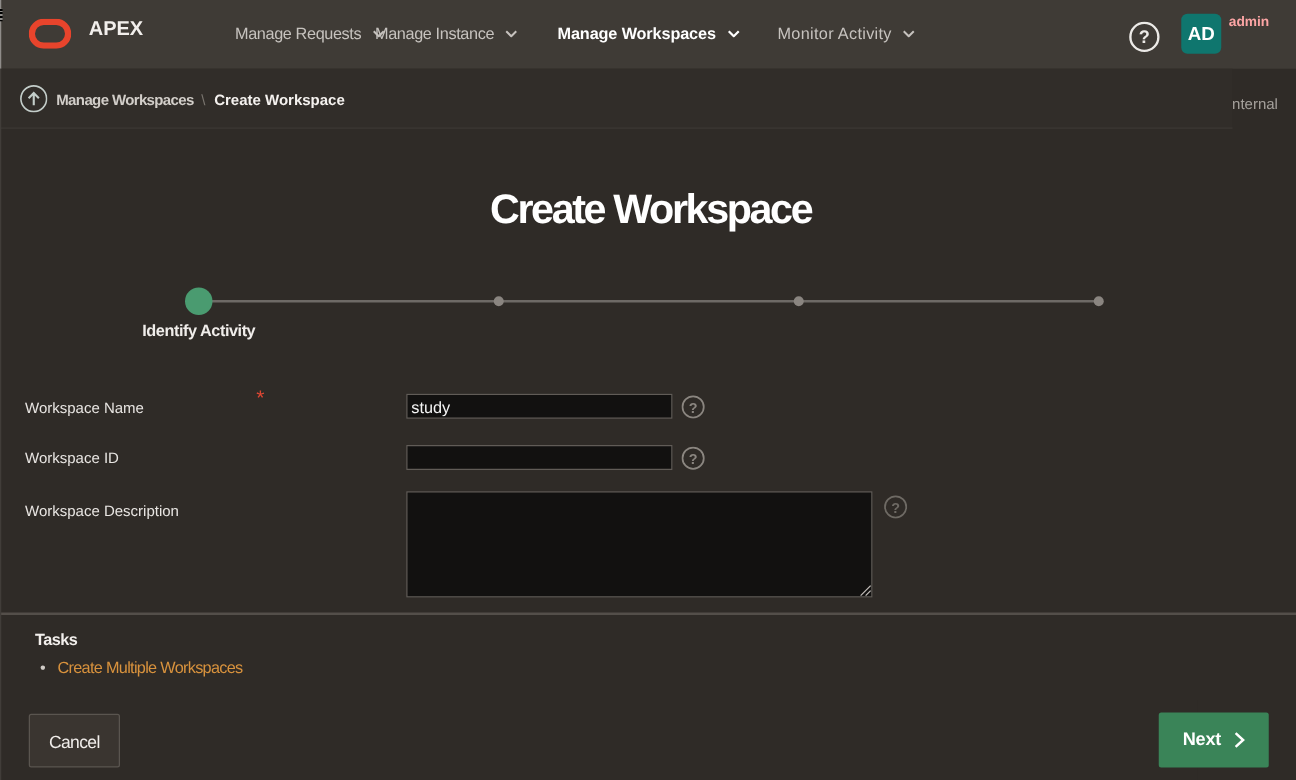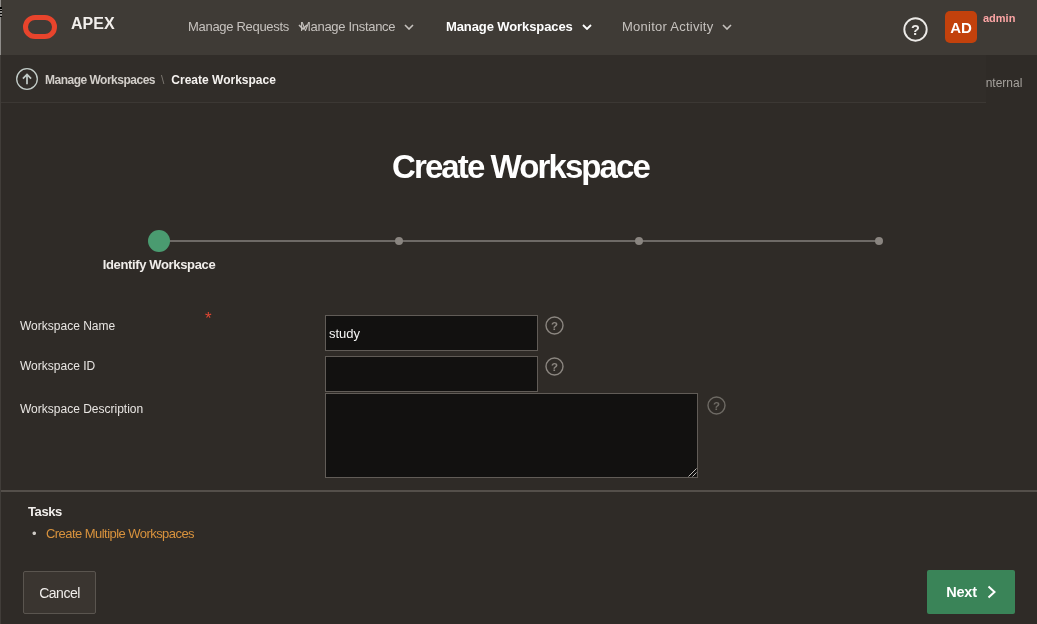--- a/index.html
+++ b/index.html
@@ -7,21 +7,21 @@
   body { font-family:"Liberation Sans", sans-serif; background:#2f2b27; position:relative; }
   .abs { position:absolute; }
 
   
   .header { position:absolute; left:0; top:0; width:1037px; height:55px; background:#3f3b36; }
   .logo { position:absolute; left:23px; top:15px; }
   .apexname { position:absolute; left:71px; top:15.5px; font-size:16px; line-height:16px; font-weight:bold; letter-spacing:0px; color:#f2efec; }
   .mi { position:absolute; top:19px; font-size:13px; letter-spacing:-0.3px; color:#c6c2be; display:flex; align-items:center; gap:9px; }
   .mi.active { font-weight:bold; color:#ffffff; letter-spacing:-0.1px; }
   .hdr-help { position:absolute; left:902.5px; top:16.5px; }
-  .avatar { position:absolute; left:945px; top:11px; width:32px; height:32px; background:#c2410c; border-radius:5px; color:#fff; font-weight:bold; font-size:15px; display:flex; align-items:center; justify-content:center; }
+  .avatar { position:absolute; left:945px; top:11px; width:32px; height:32px; background:#0f766e; border-radius:5px; color:#fff; font-weight:bold; font-size:15px; display:flex; align-items:center; justify-content:center; }
   .uname { position:absolute; left:983px; top:12px; font-size:11px; font-weight:bold; color:#fca5a5; }
   .uorg  { position:absolute; left:983px; top:27.5px; font-size:12px; color:#a5a19c;margin-top:48px; }
 
   
   .crumbbar { position:absolute; left:0; top:55px; width:986px; height:48px; background:#312d29; border-bottom:1px solid #3c3834; }
   .crumb-ic { position:absolute; left:16px; top:12.5px; }
   .crumbs { position:absolute; left:45px; top:18px; font-size:12px; font-weight:bold; color:#d2cec9; }
   .crumbs .first { letter-spacing:-0.5px; }
   .crumbs .sep { color:#7a756f; font-weight:normal; padding:0 7px 0 6px; }
   .crumbs .cur { color:#f5f2ef; }
@@ -30,21 +30,21 @@
   .title { position:absolute; left:2px; top:149.5px; width:1037px; text-align:center; font-size:33px; line-height:33px; font-weight:bold; color:#ffffff; letter-spacing:-1.9px; }
 
   
   .wiz-line { position:absolute; left:158px; top:240px; width:721px; height:2px; background:#6e6a66; }
   .wiz-cur { position:absolute; left:148px; top:230px; width:22px; height:22px; border-radius:50%; background:#4a9b70; }
   .wiz-dot { position:absolute; top:237px; width:8px; height:8px; border-radius:50%; background:#8a8580; }
   .wiz-label { position:absolute; left:59px; top:256.5px; width:200px; text-align:center; font-size:13px; letter-spacing:-0.35px; font-weight:bold; color:#f0edea; }
 
   
   .lbl { position:absolute; width:290px; text-align:left; font-size:12px; color:#e8e5e2; }
-  .inp { position:absolute; left:325px; width:213px; height:36px; background:#121110; border:1px solid #615c57; color:#f5f5f5; font-size:13px; font-family:"Liberation Sans", sans-serif; padding:0 3px; }
+  .inp { position:absolute; left:325px; width:213px; height:20px; background:#121110; border:1px solid #615c57; color:#f5f5f5; font-size:13px; font-family:"Liberation Sans", sans-serif; padding:0 3px; }
   .ta { position:absolute; left:325px; top:393px; width:373px; height:85px; background:#121110; border:1px solid #615c57; }
   .help { position:absolute; }
 
   
   .tasksep { position:absolute; left:0; top:490px; width:1037px; height:1.5px; background:#544f4a; }
   .tasks-h { position:absolute; left:28px; top:504px; font-size:13px; letter-spacing:-0.4px; font-weight:bold; color:#f2efec; }
   .task-li { position:absolute; left:46px; top:526px; font-size:13px; letter-spacing:-0.55px; color:#d8923d; }
   .task-bullet { position:absolute; left:32px; top:526px; font-size:13px; color:#cfcbc6; }
 
   
@@ -94,21 +94,21 @@
     <div class="crumbs"><span class="first">Manage Workspaces</span><span class="sep">\</span><span class="cur">Create Workspace</span></div>
   </div>
 
   <div class="title">Create Workspace</div>
 
   <div class="wiz-line"></div>
   <div class="wiz-cur"></div>
   <div class="wiz-dot" style="left:395px;"></div>
   <div class="wiz-dot" style="left:635px;"></div>
   <div class="wiz-dot" style="left:875px;"></div>
-  <div class="wiz-label">Identify Workspace</div>
+  <div class="wiz-label">Identify Activity</div>
 
   <div class="lbl" style="left:20px; top:318.5px;">Workspace Name</div>
   <div class="abs" style="left:205px; top:308.5px; font-size:17px; color:#dd4733;">*</div>
   <input class="inp" style="top: 315px;" value="study">
   <svg class="help" style="left:545px; top:316px;" width="19" height="19" viewBox="0 0 19 19">
     <circle cx="9.5" cy="9.5" r="8.5" fill="none" stroke="#8b8680" stroke-width="1.4"></circle>
     <text x="9.5" y="14" font-size="11.5" font-weight="bold" fill="#8b8680" text-anchor="middle" font-family="Liberation Sans, sans-serif">?</text>
   </svg>
 
   <div class="lbl" style="left:20px; top:358.5px;">Workspace ID</div>

